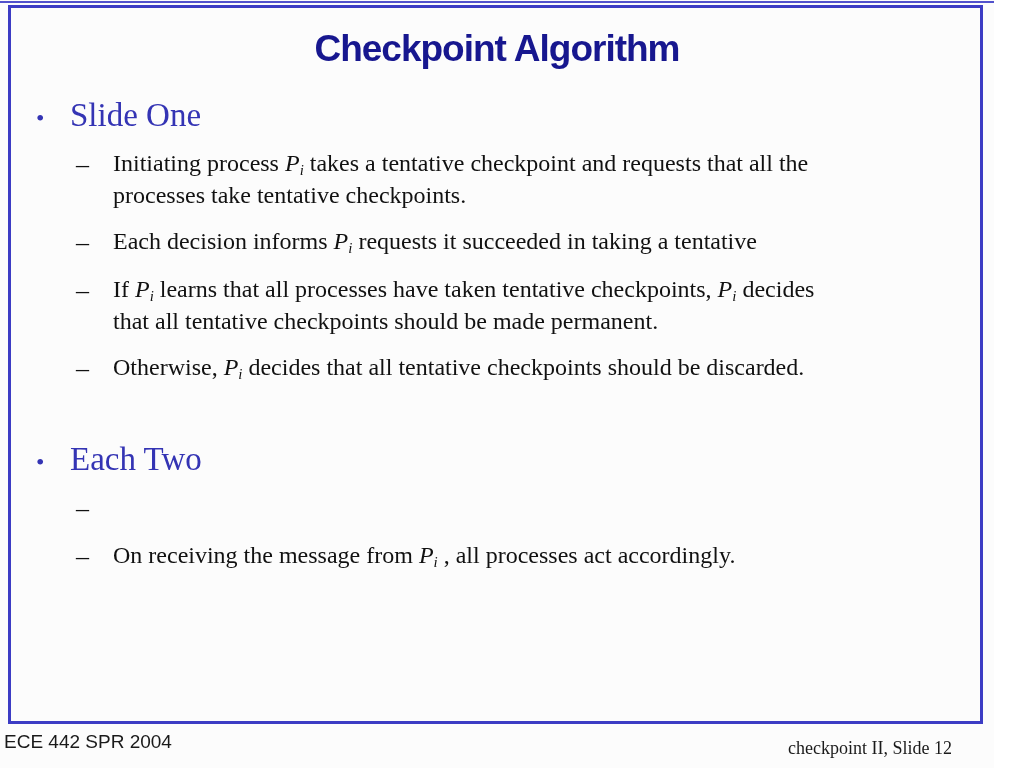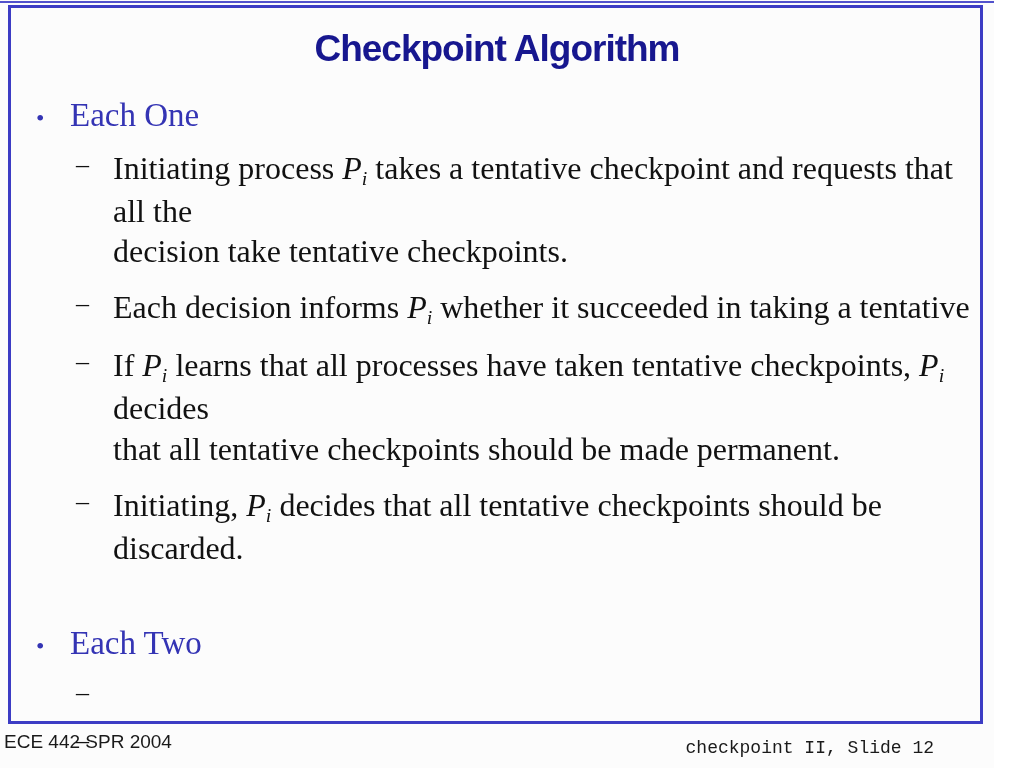--- a/index.html
+++ b/index.html
@@ -58,83 +58,84 @@
     display:flex;
     margin:0 0 15px 76px;
   }
   .item-dash {
     flex:none; width:37px;
     font-size:26px;
     line-height:1.28;
     color: var(--body-color, #111111);
   }
   .item-text {
-    font-size:32px;
+    font-size:24px;
     line-height:1.28;
     color: var(--body-color, #111111);
     max-width:860px;
   }
 
   .run-pvar { font-style:italic; }
   .run-sub  { font-style:italic; font-size:0.62em; vertical-align:-0.28em; }
 
   .footer-left {
     position:absolute; left:4px; top:731px;
     font-family:"Liberation Sans", sans-serif;
     font-size:19px;
     color: var(--footer-color, #1a1a1a);
   }
   .footer-right {
-    position:absolute; right:60px; top:738px;
-    font-family:Liberation Mono, monospace;
+    position:absolute; right:42px; top:738px;
+    font-family:Liberation Serif, serif;
     font-size:18px;
     color: var(--footer-color, #1a1a1a);
   }
 </style>
 </head>
 <body>
 
 <div class="slide">
   <div class="top-edge-line"></div>
   <div class="frame"></div>
 
   <div class="slide-title">Checkpoint Algorithm</div>
 
   <div class="slide-body">
       <div class="section">
         <div class="phase-row">
           <span class="phase-bullet">•</span>
-          <span class="phase-heading">Each One</span>
+          <span class="phase-heading">Slide One</span>
         </div>
         <div class="item-row">
           <span class="item-dash">–</span>
-          <div class="item-text"><span class="run-plain">Initiating process </span><span class="run-pvar">P</span><span class="run-sub">i</span><span class="run-plain"> takes a tentative checkpoint and requests that all the</span><br><span class="run-plain">decision take tentative checkpoints.</span></div>
+          <div class="item-text"><span class="run-plain">Initiating process </span><span class="run-pvar">P</span><span class="run-sub">i</span><span class="run-plain"> takes a tentative checkpoint and requests that all the</span><br><span class="run-plain">processes take tentative checkpoints.</span></div>
         </div>
         <div class="item-row">
           <span class="item-dash">–</span>
-          <div class="item-text"><span class="run-plain">Each decision informs </span><span class="run-pvar">P</span><span class="run-sub">i</span><span class="run-plain"> whether it succeeded in taking a tentative</span><br></div>
+          <div class="item-text"><span class="run-plain">Each decision informs </span><span class="run-pvar">P</span><span class="run-sub">i</span><span class="run-plain"> requests it succeeded in taking a tentative</span><br></div>
         </div>
         <div class="item-row">
           <span class="item-dash">–</span>
           <div class="item-text"><span class="run-plain">If </span><span class="run-pvar">P</span><span class="run-sub">i</span><span class="run-plain"> learns that all processes have taken tentative checkpoints, </span><span class="run-pvar">P</span><span class="run-sub">i</span><span class="run-plain"> decides</span><br><span class="run-plain">that all tentative checkpoints should be made permanent.</span></div>
         </div>
         <div class="item-row">
           <span class="item-dash">–</span>
-          <div class="item-text"><span class="run-plain">Initiating, </span><span class="run-pvar">P</span><span class="run-sub">i</span><span class="run-plain"> decides that all tentative checkpoints should be discarded.</span></div>
+          <div class="item-text"><span class="run-plain">Otherwise, </span><span class="run-pvar">P</span><span class="run-sub">i</span><span class="run-plain"> decides that all tentative checkpoints should be discarded.</span></div>
         </div>
       </div>
       <div class="section section-two">
         <div class="phase-row">
           <span class="phase-bullet">•</span>
           <span class="phase-heading">Each Two</span>
         </div>
         <div class="item-row">
           <span class="item-dash">–</span>
         </div>
         <div class="item-row">
           <span class="item-dash">–</span>
+          <div class="item-text"><span class="run-plain">On receiving the message from </span><span class="run-pvar">P</span><span class="run-sub">i</span><span class="run-plain"> , all processes act accordingly.</span></div>
         </div>
       </div>
     </div>
 
   <div class="footer-left">ECE 442 SPR 2004</div>
   <div class="footer-right">checkpoint II, Slide 12</div>
 </div>
 
 </body></html>

